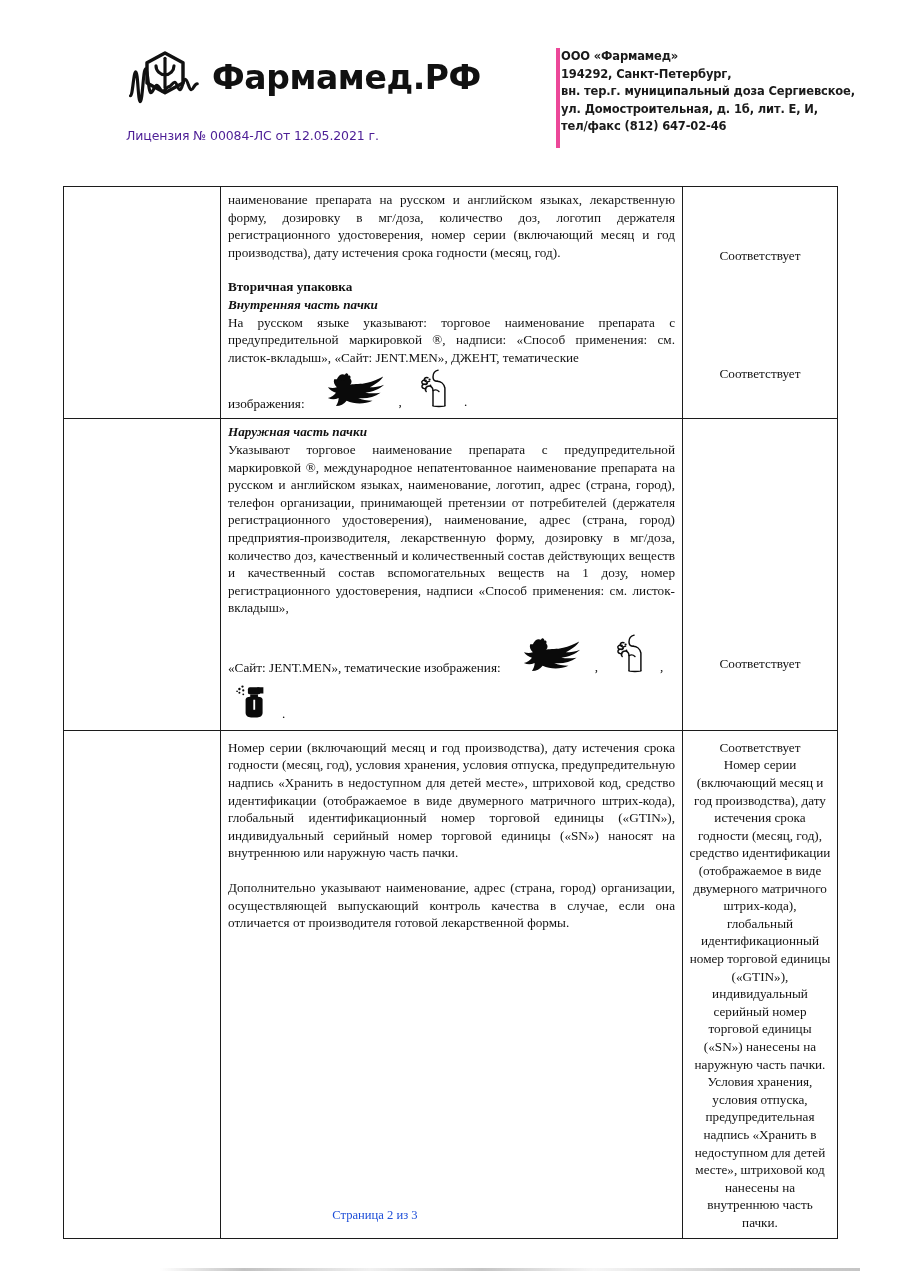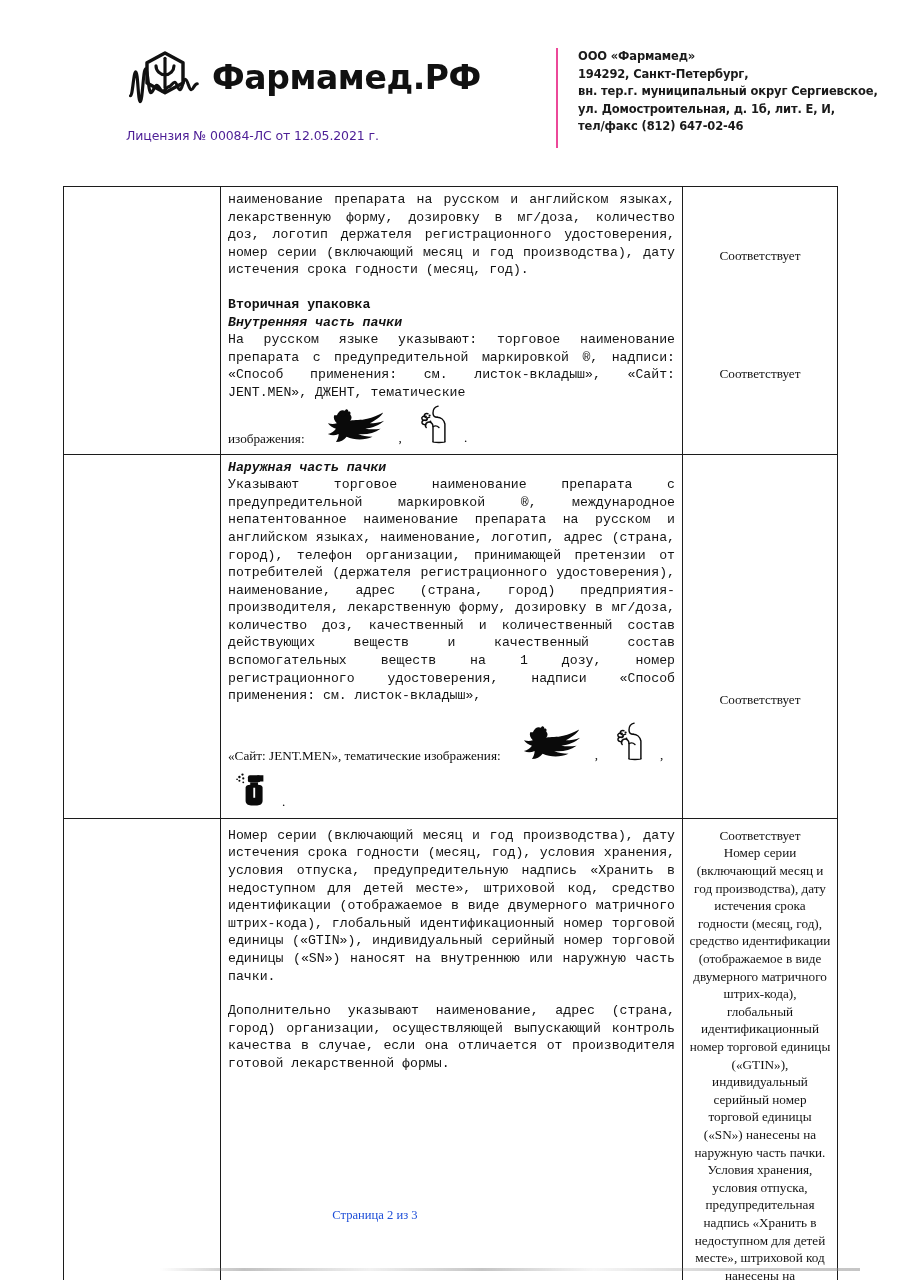--- a/index.html
+++ b/index.html
@@ -56,22 +56,22 @@
     font-weight: 400;
     color: #4c1d95;
     letter-spacing: -0.1px;
     white-space: nowrap;
   }
 
   .company-block {
     position: absolute;
     left: 556px;
     top: 48px;
-    padding-left: 20px;
-    border-left: 2px solid #ec4899;
+    padding-left: 1px;
+    border-left: 4px solid #ec4899;
     min-height: 100px;
   }
   .company-block .cline {
     font-family: "DejaVu Sans", sans-serif;
     font-size: 11.5px;
     font-weight: 700;
     color: #1a1a1a;
     line-height: 17.5px;
     white-space: nowrap;
     letter-spacing: -0.15px;
@@ -93,21 +93,21 @@
   }
   .col-a { width: 157px; }
   .col-b { width: 462px; }
   .col-c { width: 155px; }
 
   .cell-pad {
     padding: 4px 7px 6px 7px;
   }
 
   .body-text {
-    font-family: Liberation Mono, monospace;
+    font-family: Liberation Serif, serif;
     font-size: 13.2px;
     line-height: 17.6px;
     text-align: justify;
     text-justify: inter-word;
     color: #121212;
     margin: 0;
   }
   .body-text + .body-text { margin-top: 17px; }
   .sub-head {
     font-weight: 700;
@@ -197,21 +197,21 @@
         </svg>
       </span>
       <span class="brand-name">Фармамед.РФ</span>
     </div>
     <div class="license-line">Лицензия № 00084-ЛС от 12.05.2021 г.</div>
   </div>
 
   <div class="company-block">
     <div class="cline">ООО «Фармамед»</div>
     <div class="cline">194292, Санкт-Петербург,</div>
-    <div class="cline">вн. тер.г. муниципальный округ Сергиевское,</div>
+    <div class="cline">вн. тер.г. муниципальный доза Сергиевское,</div>
     <div class="cline">ул. Домостроительная, д. 1б, лит. Е, И,</div>
     <div class="cline">тел/факс (812) 647-02-46</div>
   </div>
 
 </div>
 
 <table class="doc-table">
   <colgroup>
     <col class="col-a">
       <col class="col-b">

